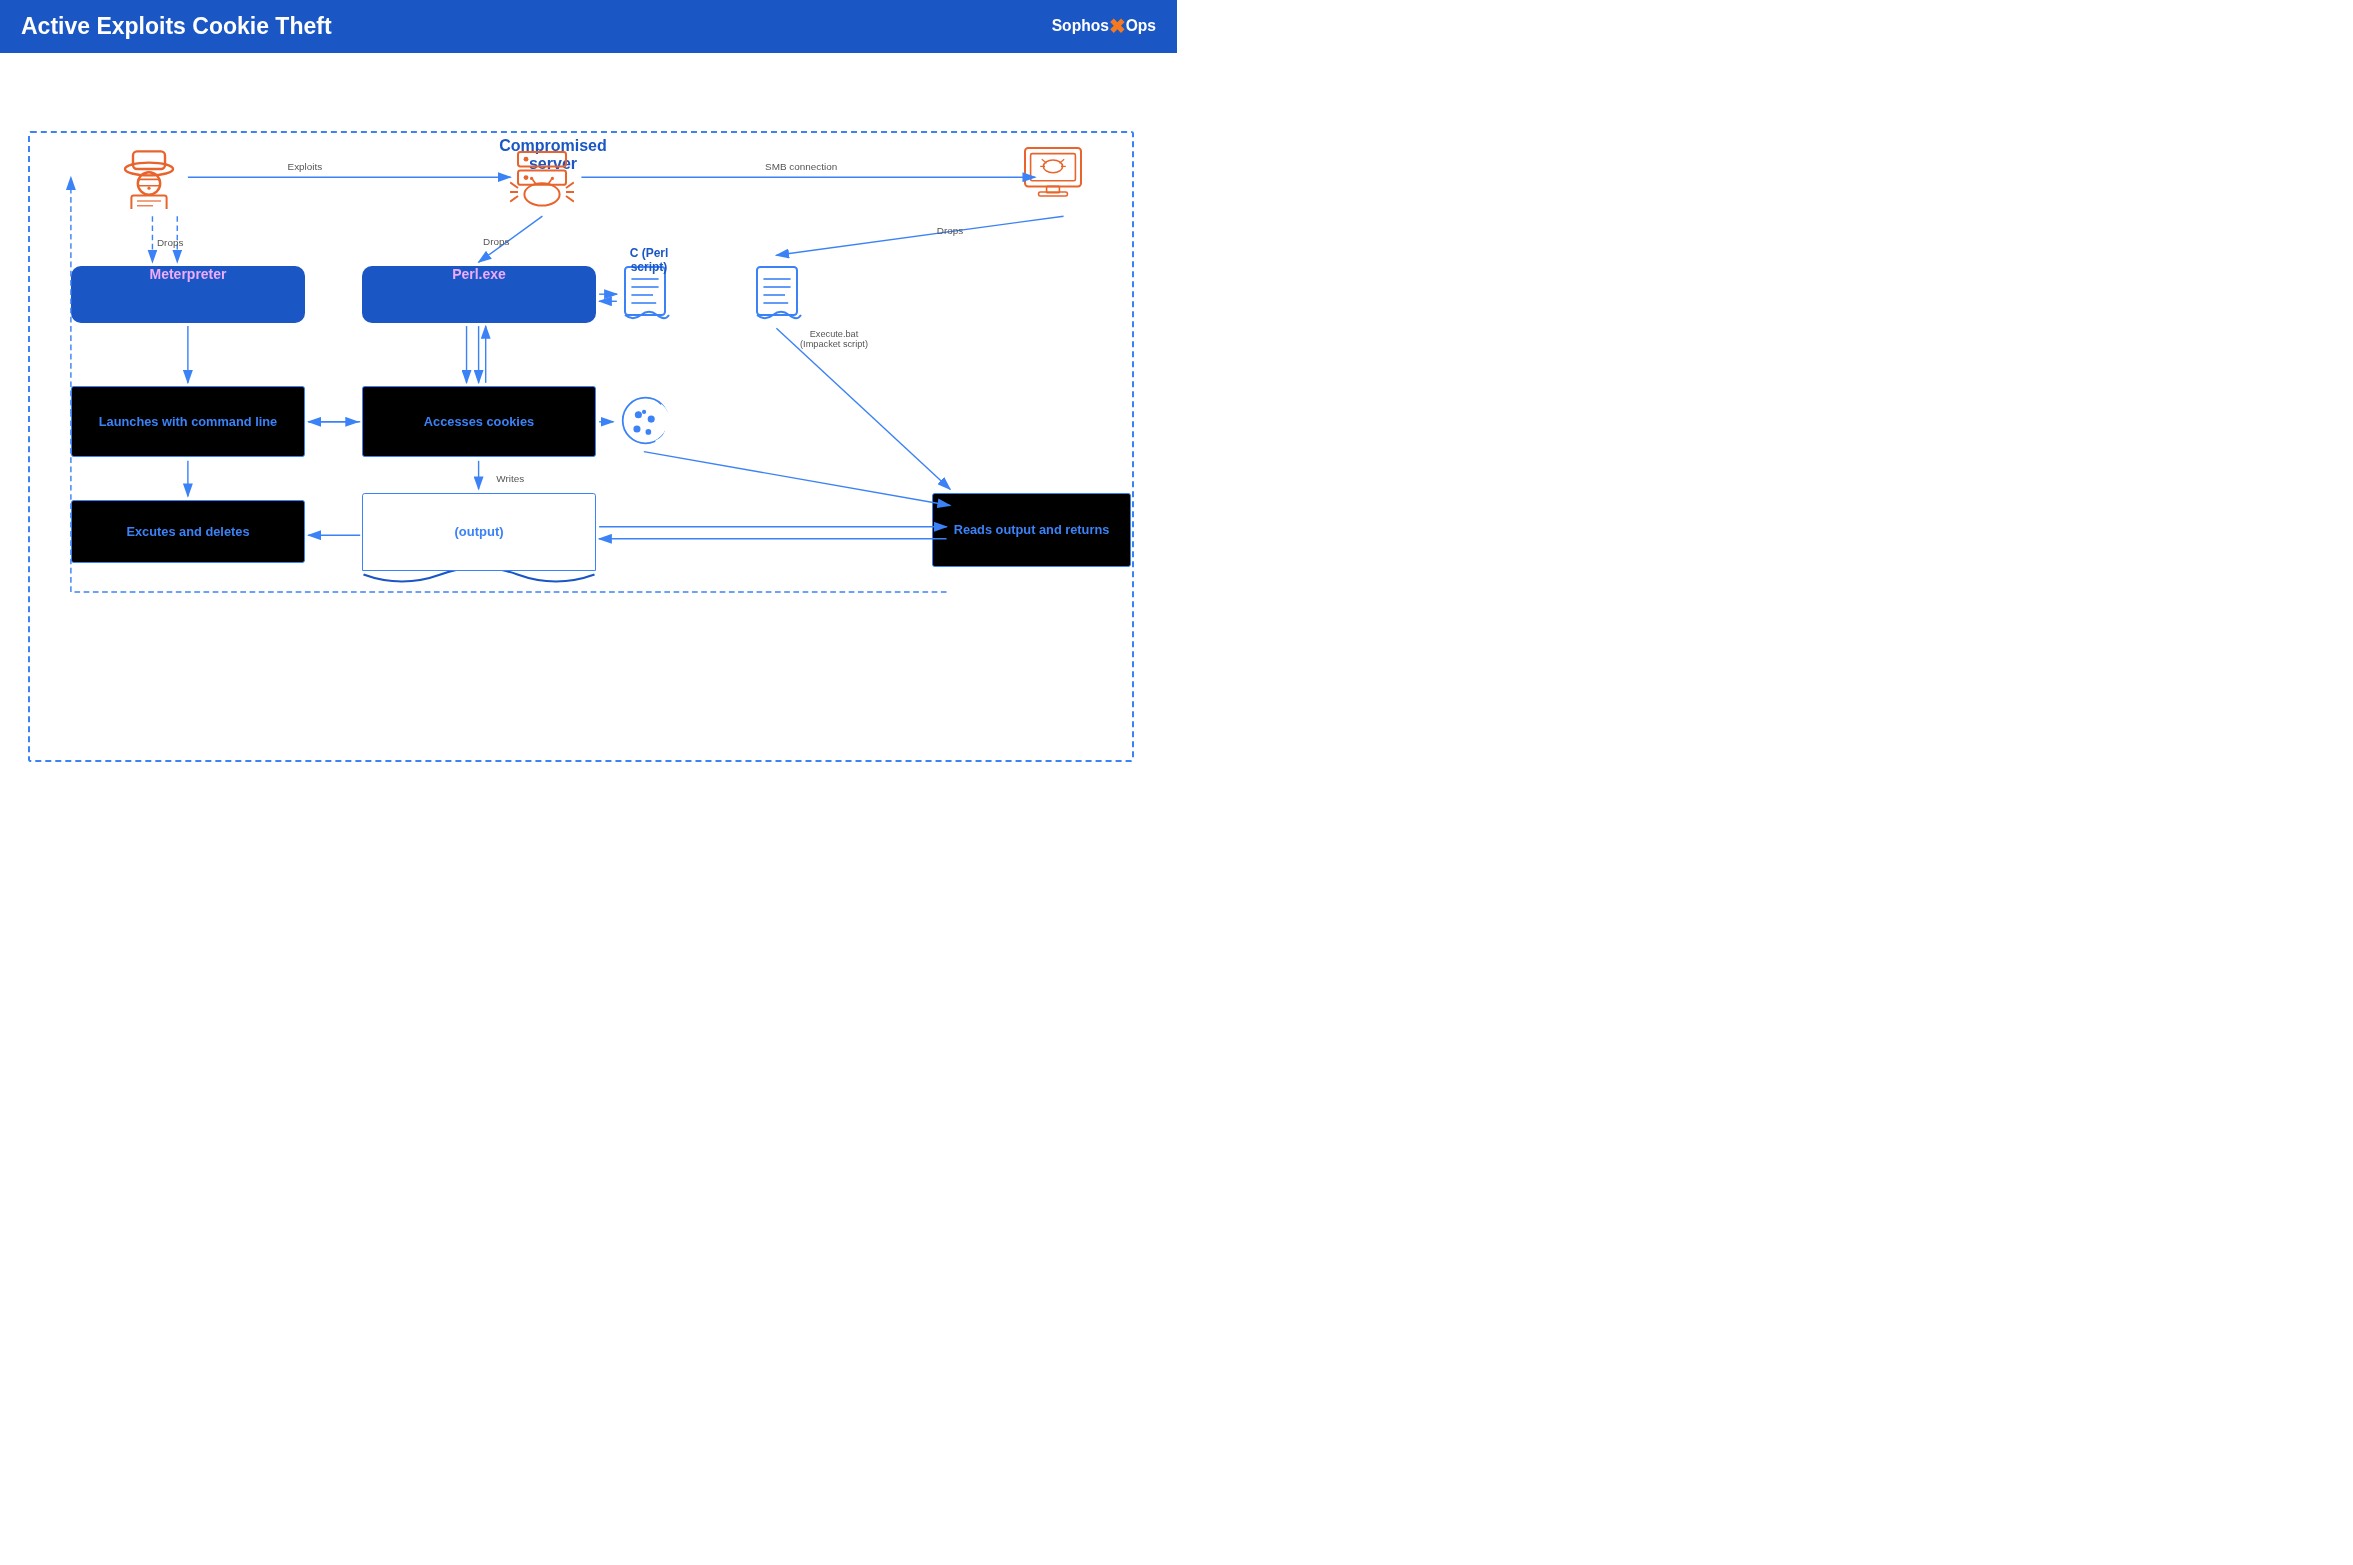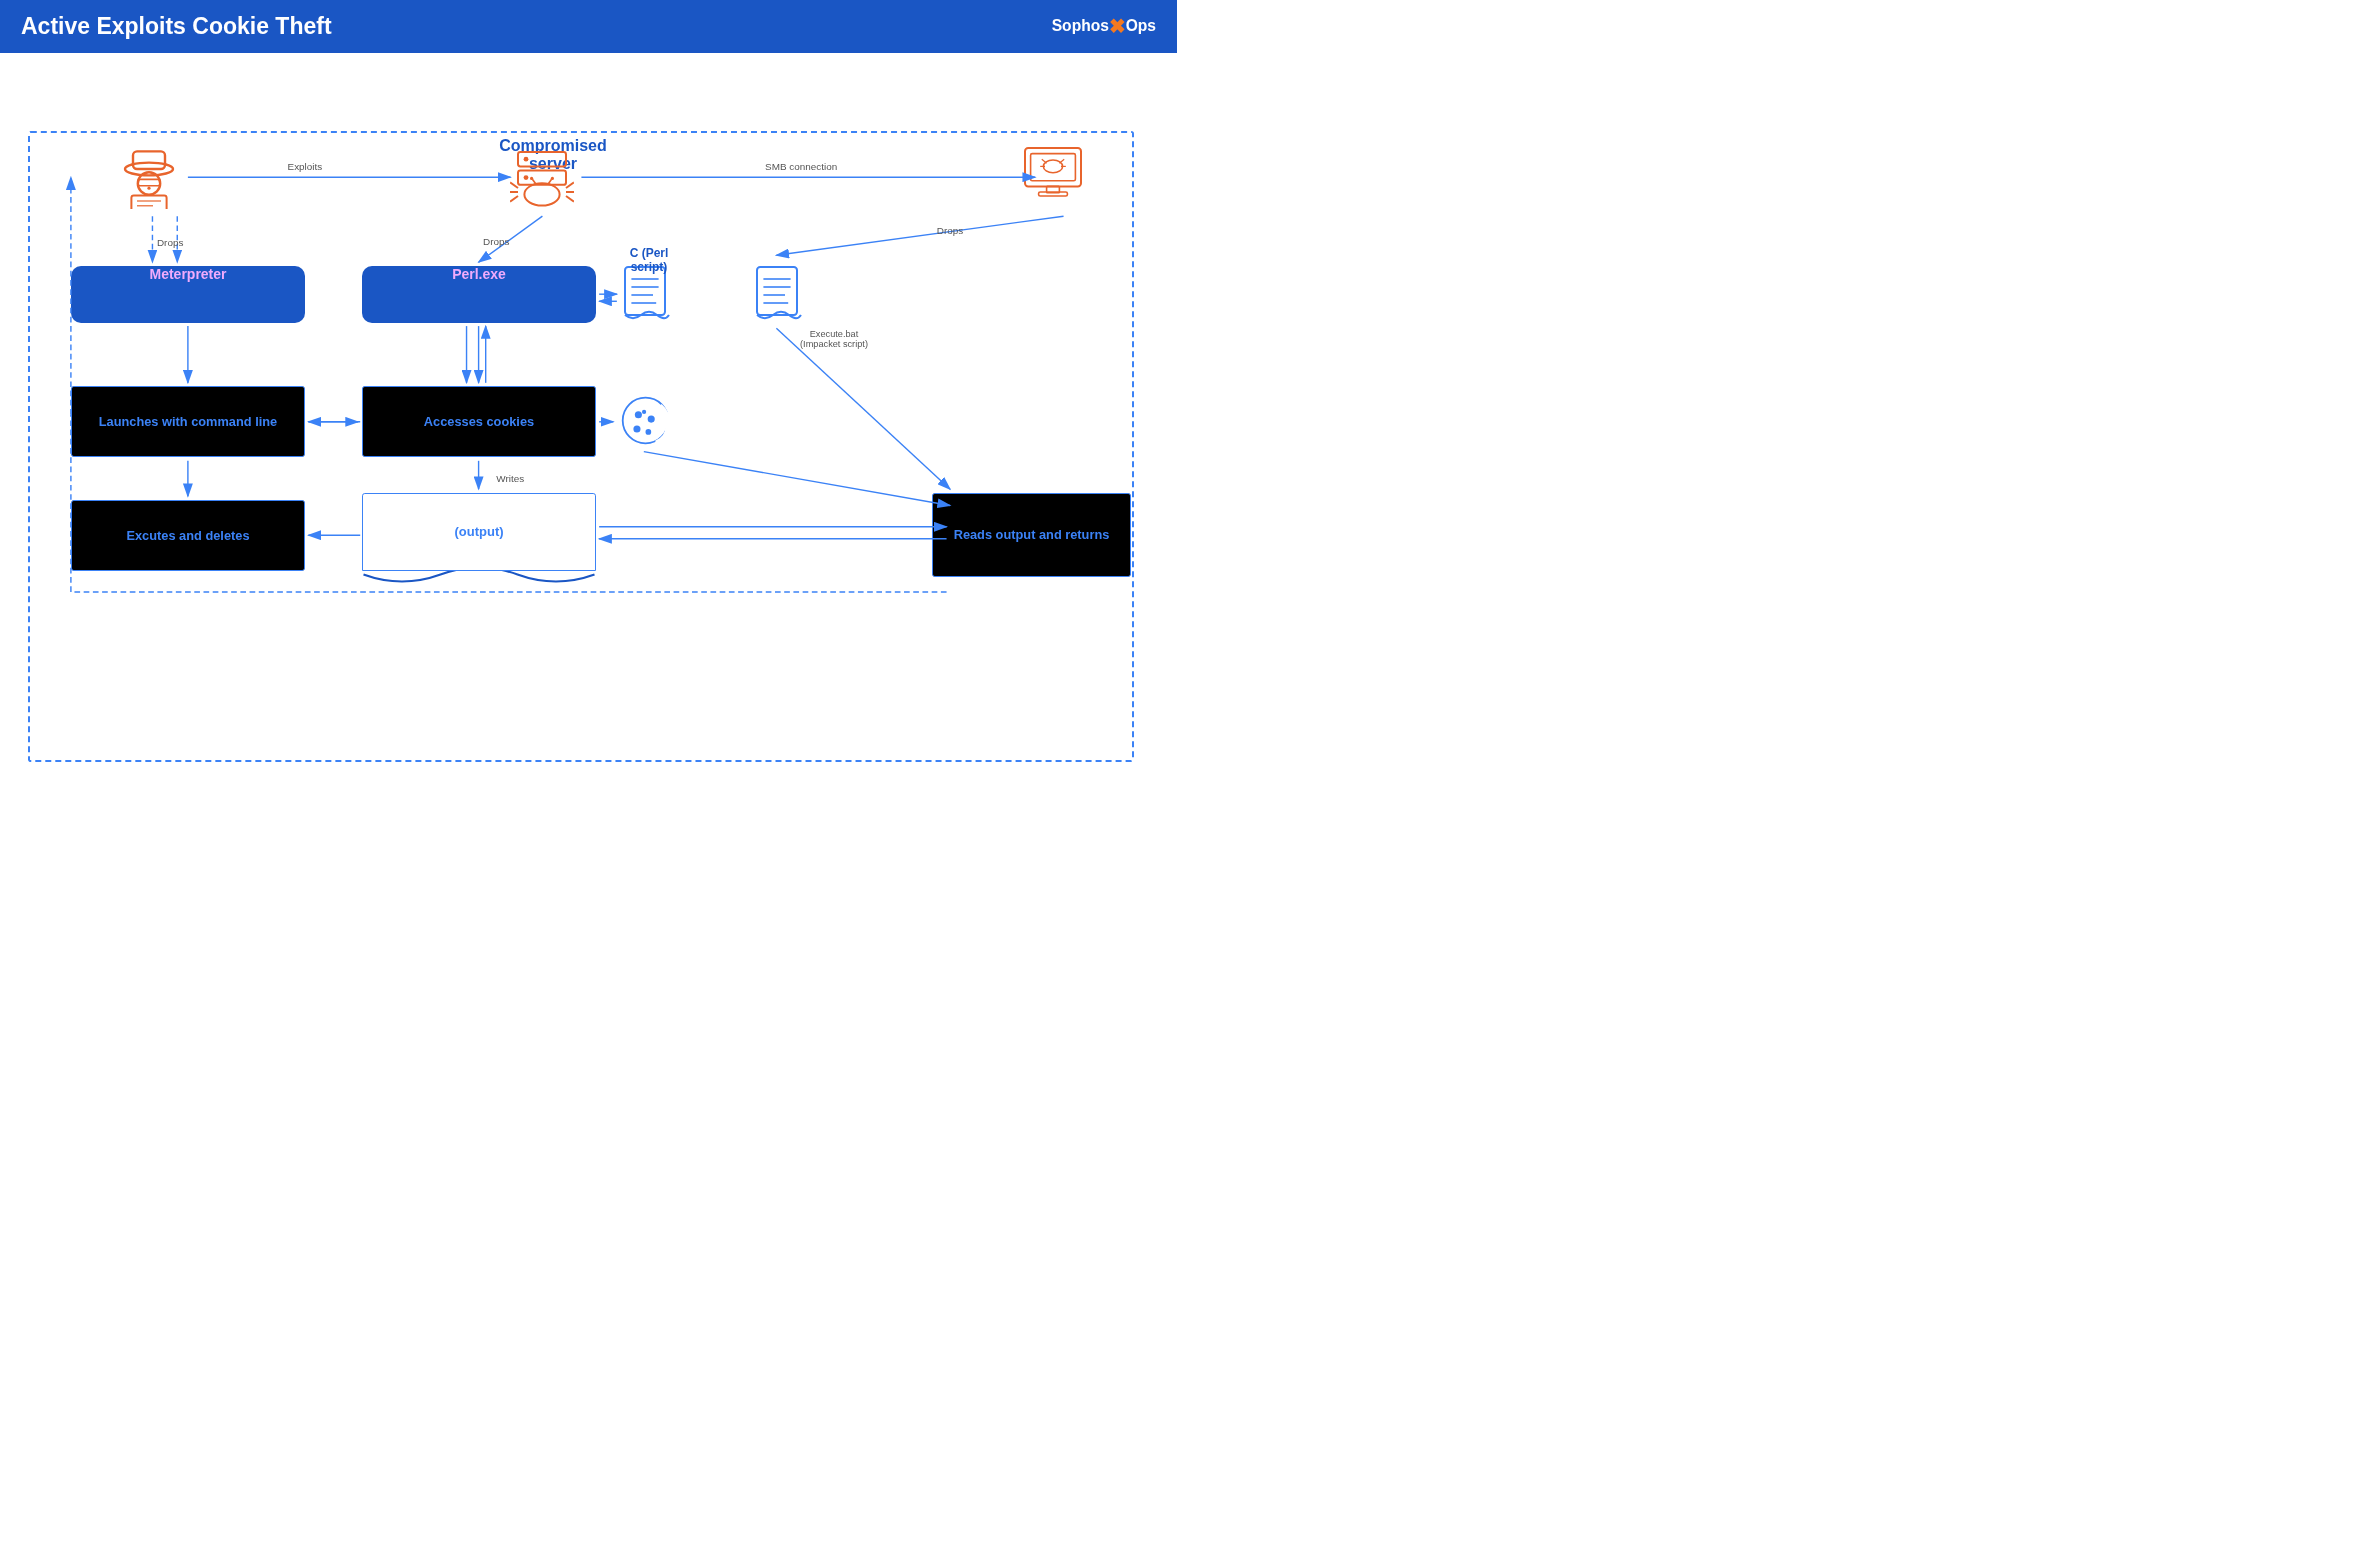--- a/index.html
+++ b/index.html
@@ -231,25 +231,25 @@
       <path d="M60,20 Q72,30 72,48 Q72,65 55,72" fill="none" stroke="#fff" stroke-width="8"></path>
 
       <circle cx="30" cy="32" r="5" fill="#3b82f6"></circle>
       <circle cx="48" cy="38" r="5" fill="#3b82f6"></circle>
       <circle cx="28" cy="52" r="5" fill="#3b82f6"></circle>
       <circle cx="44" cy="56" r="4" fill="#3b82f6"></circle>
       <circle cx="38" cy="28" r="3" fill="#3b82f6"></circle>
     </svg>
   </div>
 
-  <div class="outline-box" style="right:46px; top:440px; width:199px; height:84px;">
+  <div class="outline-box" style="right:46px; top:440px; width:199px; height:74px;">
     <span>Reads output and returns</span>
   </div>
 
-  <div class="outline-box" style="left:71px; top:447px; width:234px; height:71px;">
+  <div class="outline-box" style="left:71px; top:447px; width:234px; height:63px;">
     <span>Excutes and deletes</span>
   </div>
 
   <div style="position:absolute; left:362px; top:440px; width:234px; height:78px; border:1.8px solid #3b82f6; border-radius:2.8px 2.8px 0 0; background:#fff; display:flex; align-items:center; justify-content:center;">
     <span style="color:#3b82f6; font-size:13px; font-weight:bold;">(output)</span>
   </div>
 
   <div style="position:absolute; left:362px; top:518px; width:234px; height:21px;">
     <svg width="234" height="21" viewBox="0 0 330 30">
       <path d="M0,5 Q55,25 110,5 Q165,-15 220,5 Q275,25 330,5" fill="none" stroke="#1a56c4" stroke-width="3"></path>

